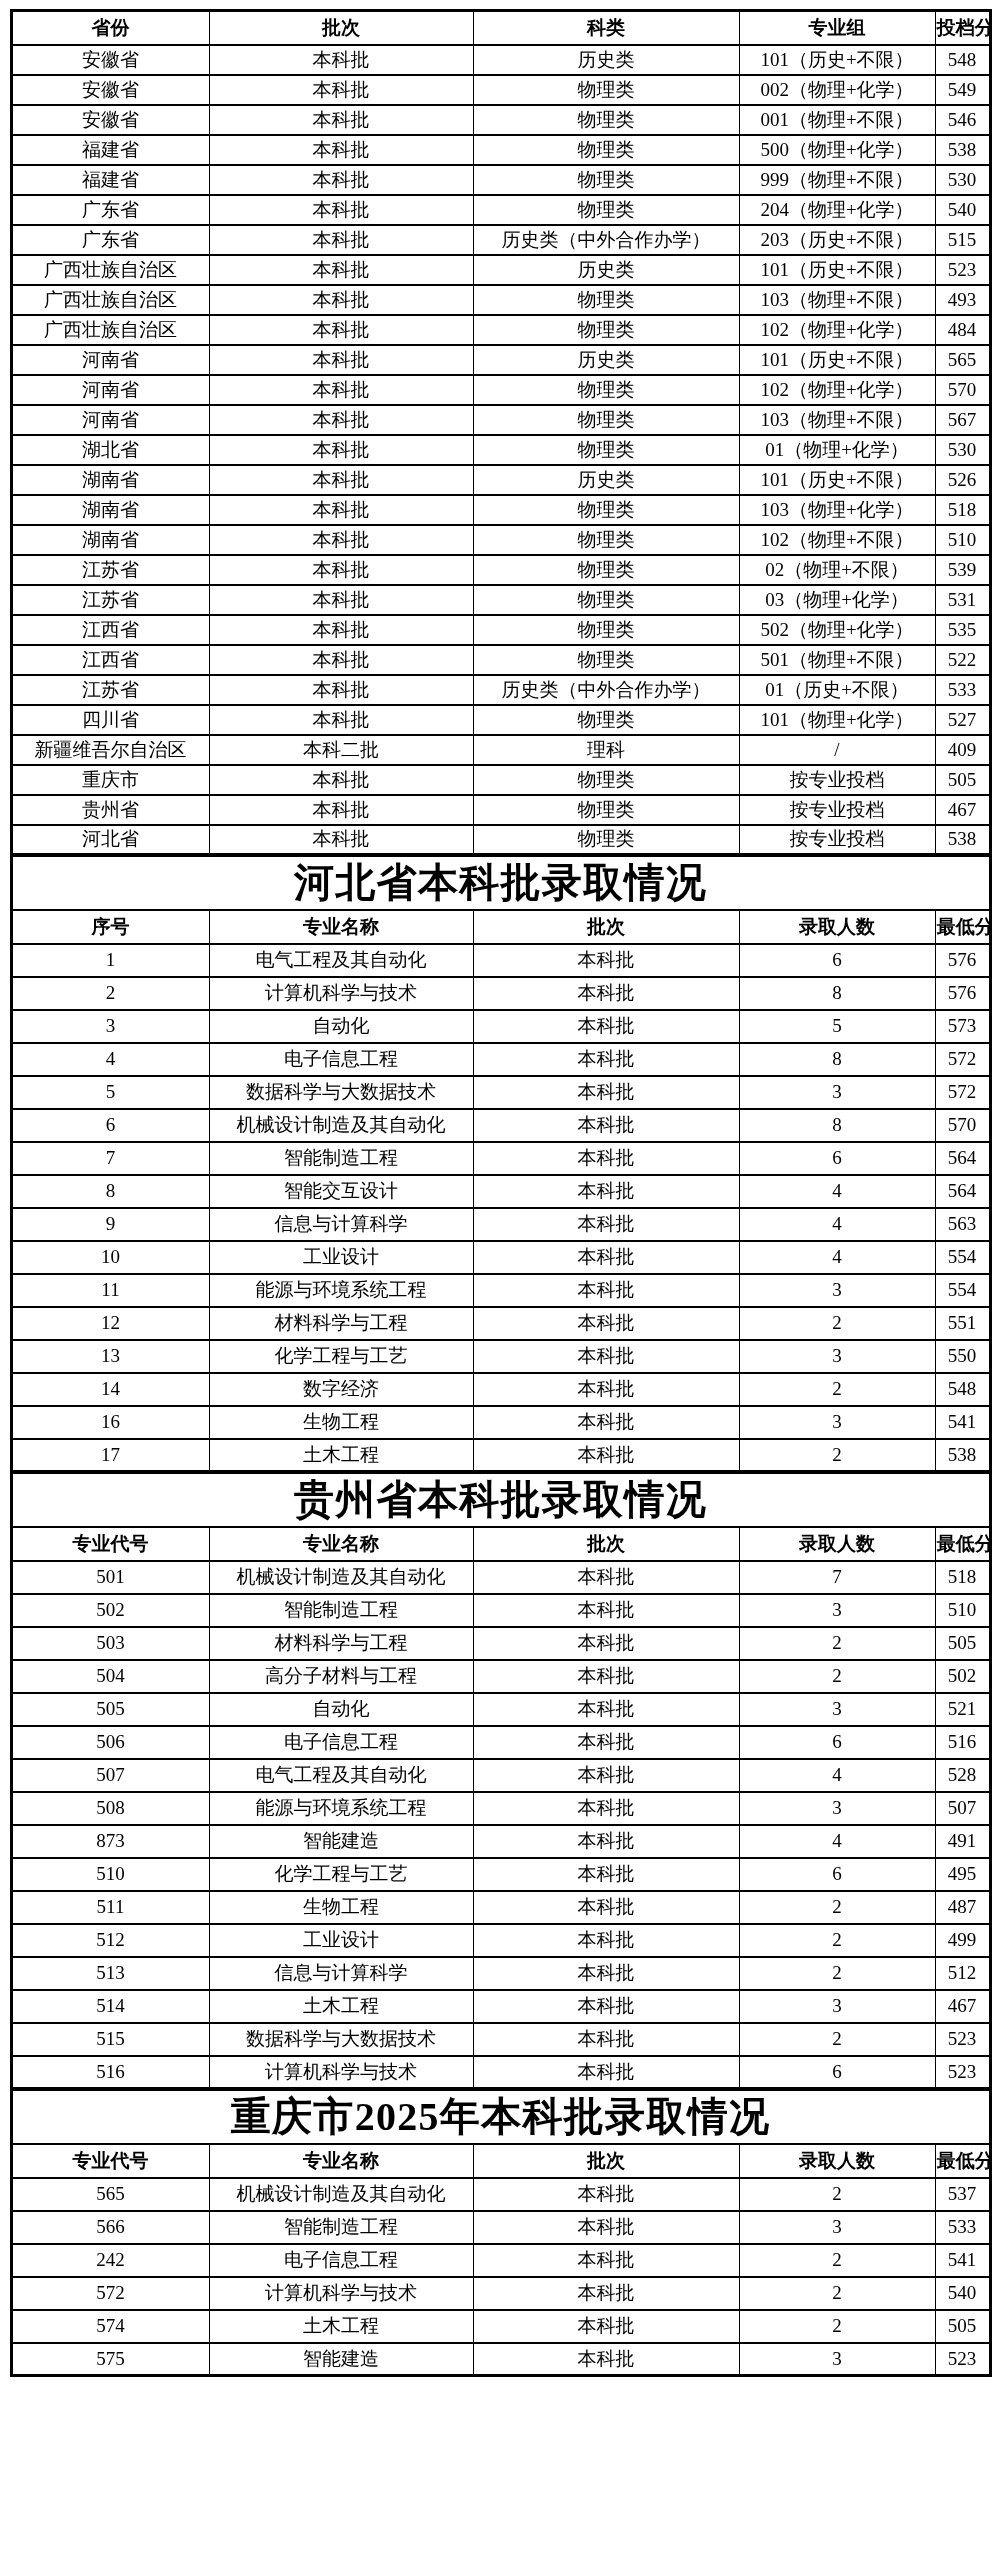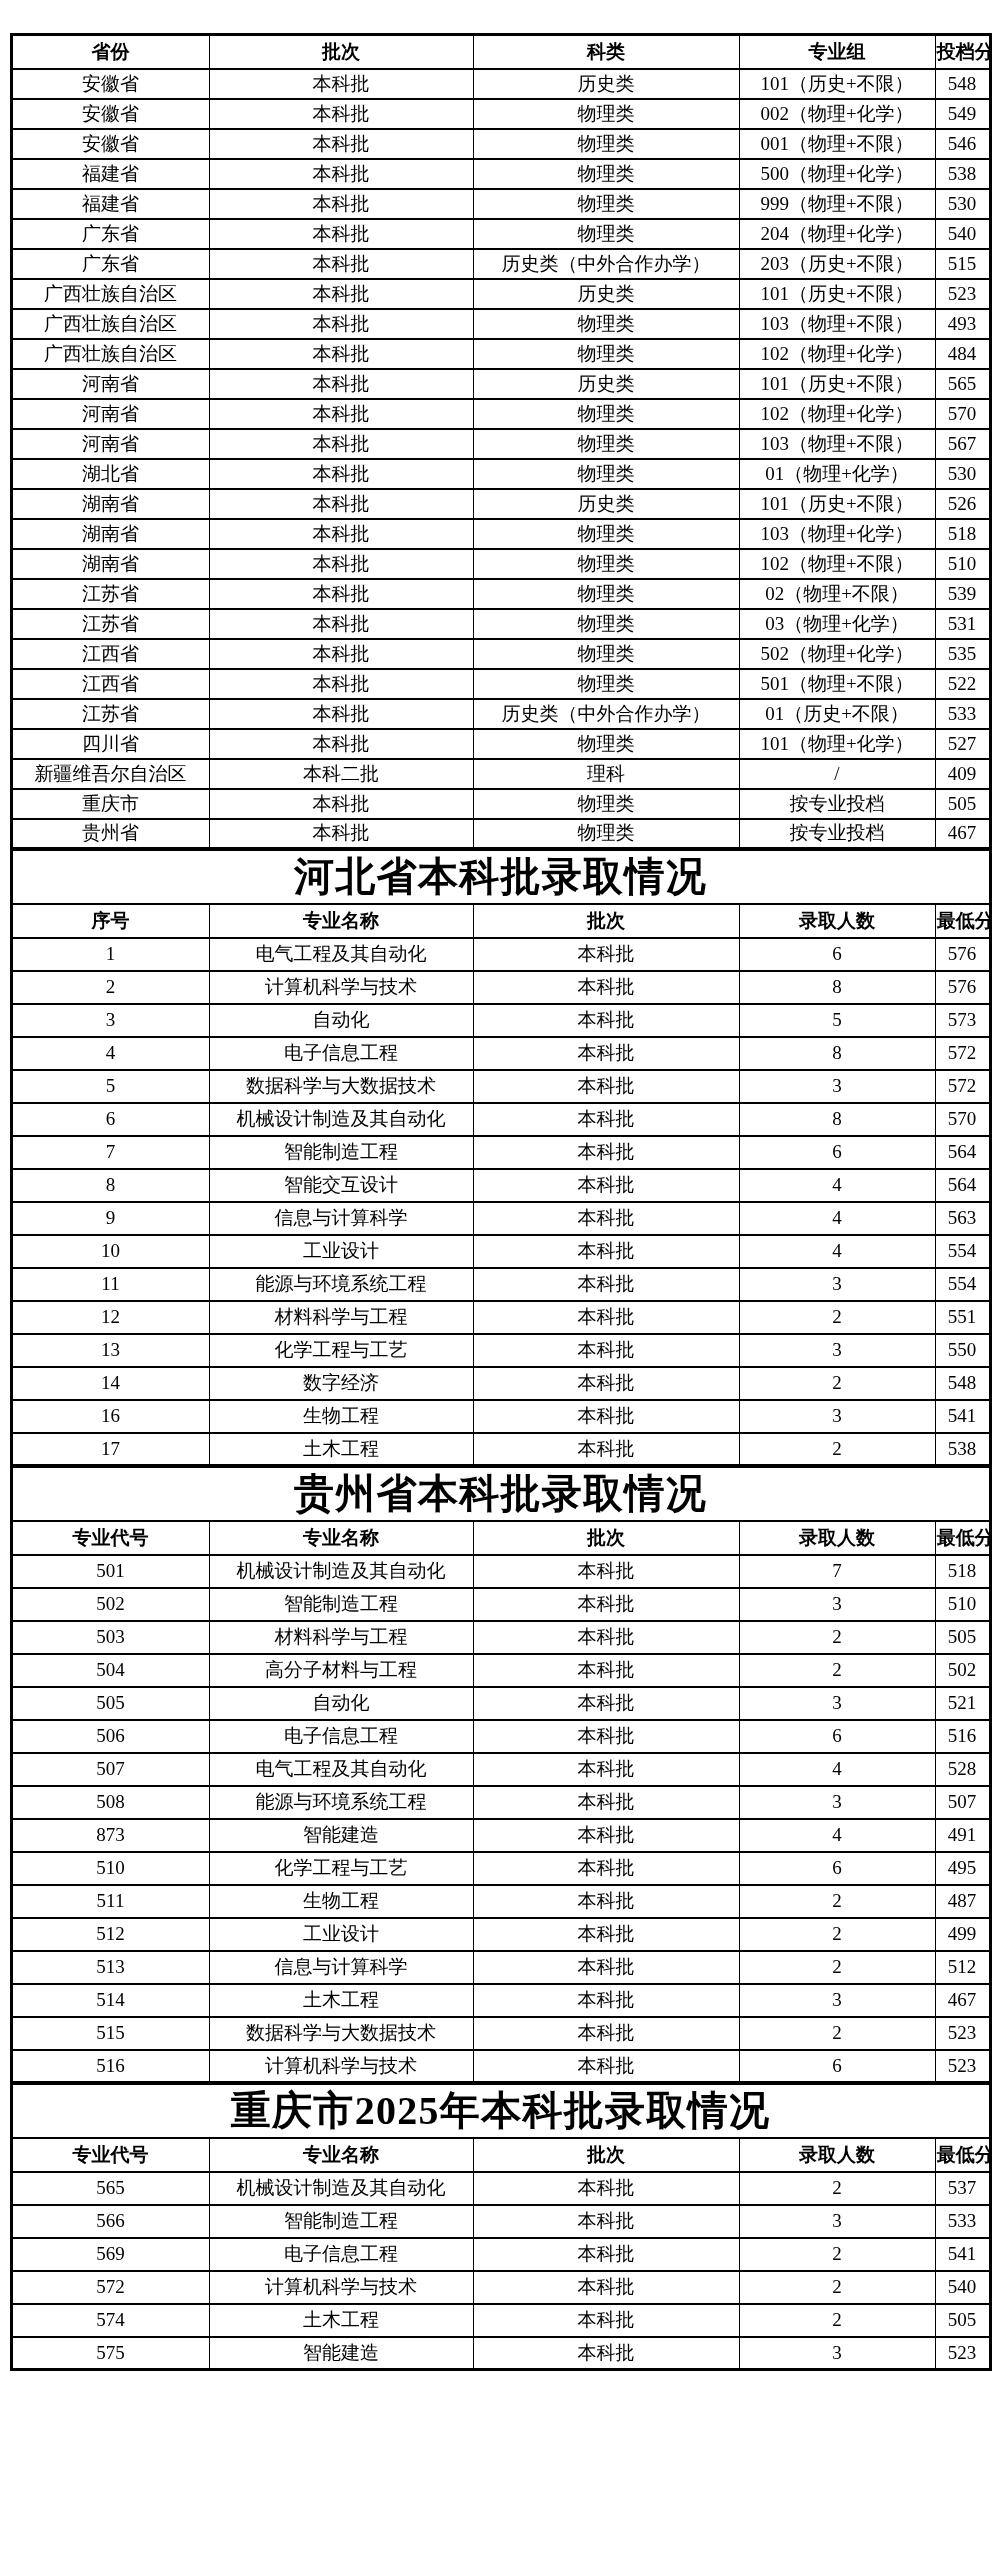--- a/index.html
+++ b/index.html
@@ -16,21 +16,20 @@
     width: 979px;
     margin: 0 auto;
     padding: 9px 0 10.4px 0;
   }
   table.grid {
     width: 979px;
     table-layout: fixed;
     border-collapse: collapse;
     border: 3.9px solid #000000;
     background: #ffffff;
-    margin-top: 24px;
   }
   col.c1 { width: 198px; }
   col.c2 { width: 264px; }
   col.c3 { width: 266px; }
   col.c4 { width: 196px; }
   col.c5 { width: 55px;  }
   td {
     border: 1.3px solid #000000;
     border-top-width: 2.6px;
     border-bottom-width: 2.6px;
@@ -252,20 +251,27 @@
           <td class="data-cell">按专业投档</td>
           <td class="data-cell">505</td>
         </tr>
         <tr class="province-row">
           <td class="data-cell">贵州省</td>
           <td class="data-cell">本科批</td>
           <td class="data-cell">物理类</td>
           <td class="data-cell">按专业投档</td>
           <td class="data-cell">467</td>
         </tr>
+        <tr class="province-row">
+          <td class="data-cell">河北省</td>
+          <td class="data-cell">本科批</td>
+          <td class="data-cell">物理类</td>
+          <td class="data-cell">按专业投档</td>
+          <td class="data-cell">538</td>
+        </tr>
         <tr class="title-row">
           <td class="title-cell" colspan="5">河北省本科批录取情况</td>
         </tr>
         <tr class="header-row">
           <td class="hdr-cell">序号</td>
           <td class="hdr-cell">专业名称</td>
           <td class="hdr-cell">批次</td>
           <td class="hdr-cell">录取人数</td>
           <td class="hdr-cell">最低分</td>
         </tr>
@@ -521,21 +527,21 @@
           <td class="data-cell">537</td>
         </tr>
         <tr class="major-row">
           <td class="data-cell">566</td>
           <td class="data-cell">智能制造工程</td>
           <td class="data-cell">本科批</td>
           <td class="data-cell">3</td>
           <td class="data-cell">533</td>
         </tr>
         <tr class="major-row">
-          <td class="data-cell">569</td>
+          <td class="data-cell">242</td>
           <td class="data-cell">电子信息工程</td>
           <td class="data-cell">本科批</td>
           <td class="data-cell">2</td>
           <td class="data-cell">541</td>
         </tr>
         <tr class="major-row">
           <td class="data-cell">572</td>
           <td class="data-cell">计算机科学与技术</td>
           <td class="data-cell">本科批</td>
           <td class="data-cell">2</td>

